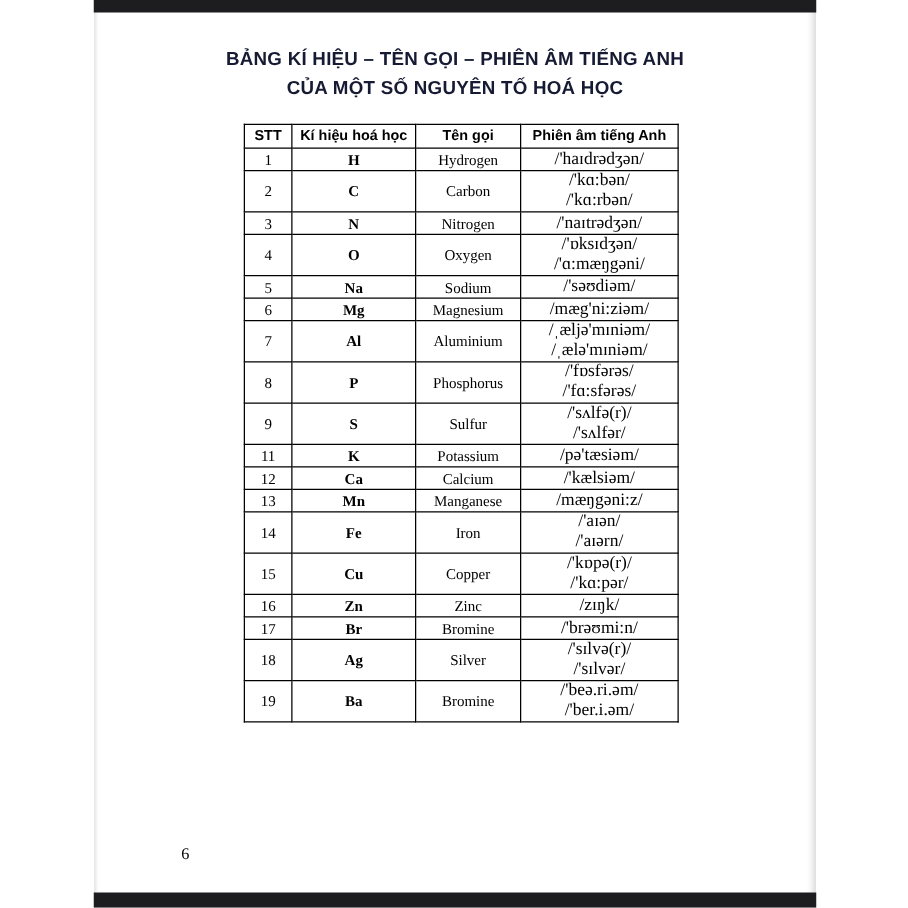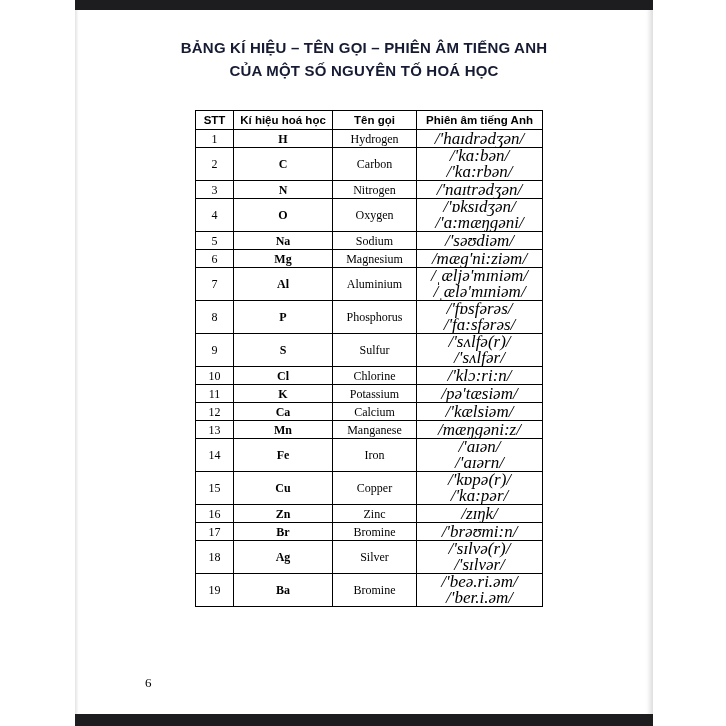--- a/index.html
+++ b/index.html
@@ -37,21 +37,20 @@
     letter-spacing: 0.2px;
   }
 
   .table-wrap {
     position: absolute;
     top: 99px; left: 120px;
   }
   table {
     border-collapse: collapse;
     font-family: "Liberation Serif", serif;
-    margin-top: 11px;
   }
   th, td {
     border: 1px solid #000;
     text-align: center;
     vertical-align: middle;
     padding: 0 3px;
   }
   th {
     font-family: "Liberation Sans", sans-serif;
     font-size: 11.5px;
@@ -64,21 +63,21 @@
     font-size: 12px;
     height: 18px;
     line-height: 16px;
     color: #000;
   }
   col.c-stt   { width: 38px; }
   col.c-sym   { width: 99px; }
   col.c-name  { width: 84px; }
   col.c-phon  { width: 126px; }
   td.sym { font-weight: bold; }
-  td.phon { font-size: 17px; font-style: italic; }
+  td.phon { font-size: 14px; }
   .ph-line { line-height: 16px; }
 
   .page-number {
     position: absolute;
     left: 70px; top: 675px;
     font-size: 13px;
     color: #000;
     font-family: "Liberation Serif", serif;
   }
 </style>
@@ -182,28 +181,20 @@
           <tr>
             <td>9</td>
             <td class="sym">S</td>
             <td>Sulfur</td>
             <td class="phon">
               <div class="ph-line">/'sʌlfə(r)/</div>
               <div class="ph-line">/'sʌlfər/</div>
             </td>
           </tr>
           <tr>
-            <td>10</td>
-            <td class="sym">Cl</td>
-            <td>Chlorine</td>
-            <td class="phon">
-              <div class="ph-line">/'klɔ:ri:n/</div>
-            </td>
-          </tr>
-          <tr>
             <td>11</td>
             <td class="sym">K</td>
             <td>Potassium</td>
             <td class="phon">
               <div class="ph-line">/pə'tæsiəm/</div>
             </td>
           </tr>
           <tr>
             <td>12</td>
             <td class="sym">Ca</td>

